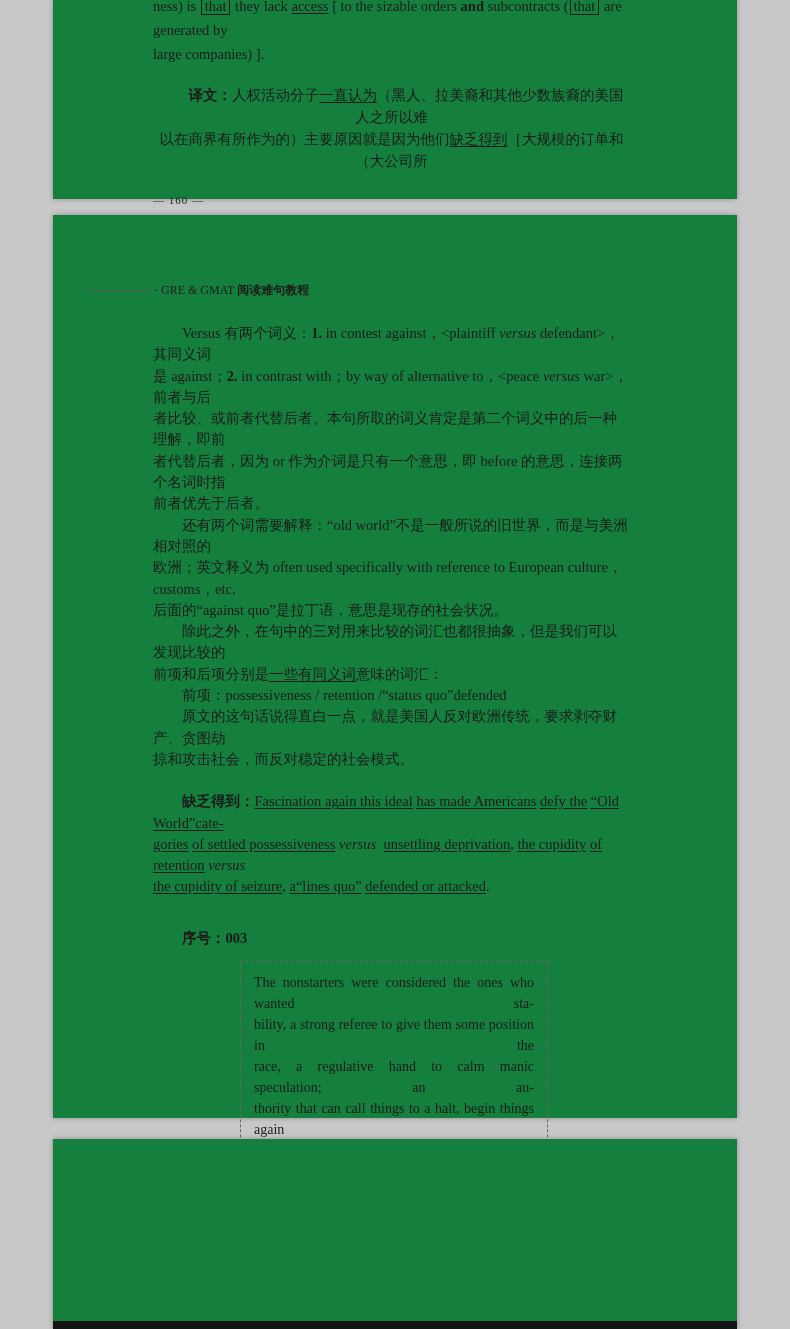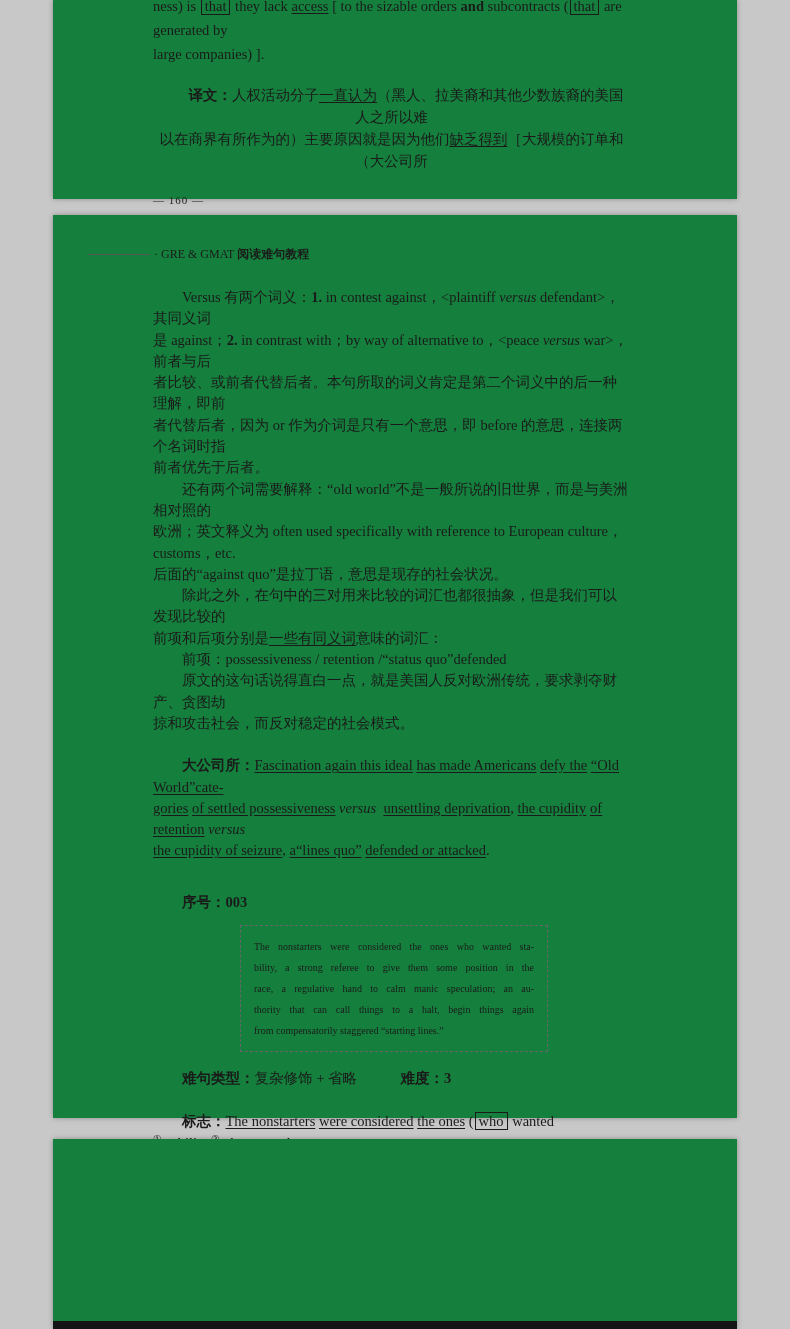--- a/index.html
+++ b/index.html
@@ -39,21 +39,21 @@
 
   .footer {
     font-size: 11px;
     letter-spacing: 1px;
     color: #222;
     font-family: Liberation Serif, serif;
   }
   .page1 .footer { margin-top: 22px; }
 
   .header-row {
-    margin-top: 32px;
+    margin-top: 68px;
     margin-left: -65px;
     display: flex;
     align-items: center;
     font-size: 12px;
   }
   .header-rule {
     display: inline-block;
     width: 62px;
     border-top: 1px solid #555;
     margin-right: 4px;
@@ -65,21 +65,21 @@
   .mt-serial { margin-top: 30px; }
   .mt-type  { margin-top: 16px; }
   .mt-marks { margin-top: 22px; }
 
   .sentence-box {
     margin: 12px 0 0 87px;
     width: 308px;
     box-sizing: border-box;
     border: 1px dashed #666;
     padding: 10px 13px;
-    font-size: 10px;
+    font-size: 14px;
     line-height: 21px;
   }
   .sentence-box .line { text-align: justify; text-align-last: justify; }
   .sentence-box .line:last-child { text-align-last: auto; }
 
   .seg.b { font-weight: 700; }
   .seg.i { font-style: italic; }
   .seg.u { text-decoration: underline; text-underline-offset: 2px; }
   .seg.box {
     border: 1px solid #1a1a1a;
@@ -135,21 +135,21 @@
         <div class="line"><span class="seg">　　还有两个词需要解释：“old world”不是一般所说的旧世界，而是与美洲相对照的</span></div>
         <div class="line"><span class="seg">欧洲；英文释义为 often used specifically with reference to European culture，customs，etc.</span></div>
         <div class="line"><span class="seg">后面的“against quo”是拉丁语，意思是现存的社会状况。</span></div>
         <div class="line"><span class="seg">　　除此之外，在句中的三对用来比较的词汇也都很抽象，但是我们可以发现比较的</span></div>
         <div class="line"><span class="seg">前项和后项分别是</span><span class="seg u">一些有同义词</span><span class="seg">意味的词汇：</span></div>
         <div class="line"><span class="seg">　　前项：possessiveness / retention /“status quo”defended</span></div>
         <div class="line"><span class="seg">　　原文的这句话说得直白一点，就是美国人反对欧洲传统，要求剥夺财产、贪图劫</span></div>
         <div class="line"><span class="seg">掠和攻击社会，而反对稳定的社会模式。</span></div>
       </div>
     <div class="text mt-train">
-        <div class="line"><span class="seg">　　</span><span class="seg b">大公司所：</span><span class="seg u">Fascination again this ideal</span><span class="seg"> </span><span class="seg u">has made Americans</span><span class="seg"> </span><span class="seg u">defy the</span><span class="seg"> </span><span class="seg u">“Old World”cate-</span></div>
+        <div class="line"><span class="seg">　　</span><span class="seg b">缺乏得到：</span><span class="seg u">Fascination again this ideal</span><span class="seg"> </span><span class="seg u">has made Americans</span><span class="seg"> </span><span class="seg u">defy the</span><span class="seg"> </span><span class="seg u">“Old World”cate-</span></div>
         <div class="line"><span class="seg u">gories</span><span class="seg"> </span><span class="seg u">of settled possessiveness</span><span class="seg"> </span><span class="seg i">versus</span><span class="seg">&nbsp; </span><span class="seg u">unsettling deprivation</span><span class="seg">, </span><span class="seg u">the cupidity</span><span class="seg"> </span><span class="seg u">of retention</span><span class="seg"> </span><span class="seg i">versus</span></div>
         <div class="line"><span class="seg u">the cupidity of seizure</span><span class="seg">, </span><span class="seg u">a“lines quo”</span><span class="seg"> </span><span class="seg u">defended or attacked</span><span class="seg">.</span></div>
       </div>
     <div class="text mt-serial">
         <div class="line"><span class="seg">　　</span><span class="seg b">序号：</span><span class="seg b">003</span></div>
       </div>
     <div class="sentence-box">
         <div class="line"><span class="seg">The nonstarters were considered the ones who wanted sta-</span></div>
         <div class="line"><span class="seg">bility, a strong referee to give them some position in the</span></div>
         <div class="line"><span class="seg">race, a regulative hand to calm manic speculation; an au-</span></div>

